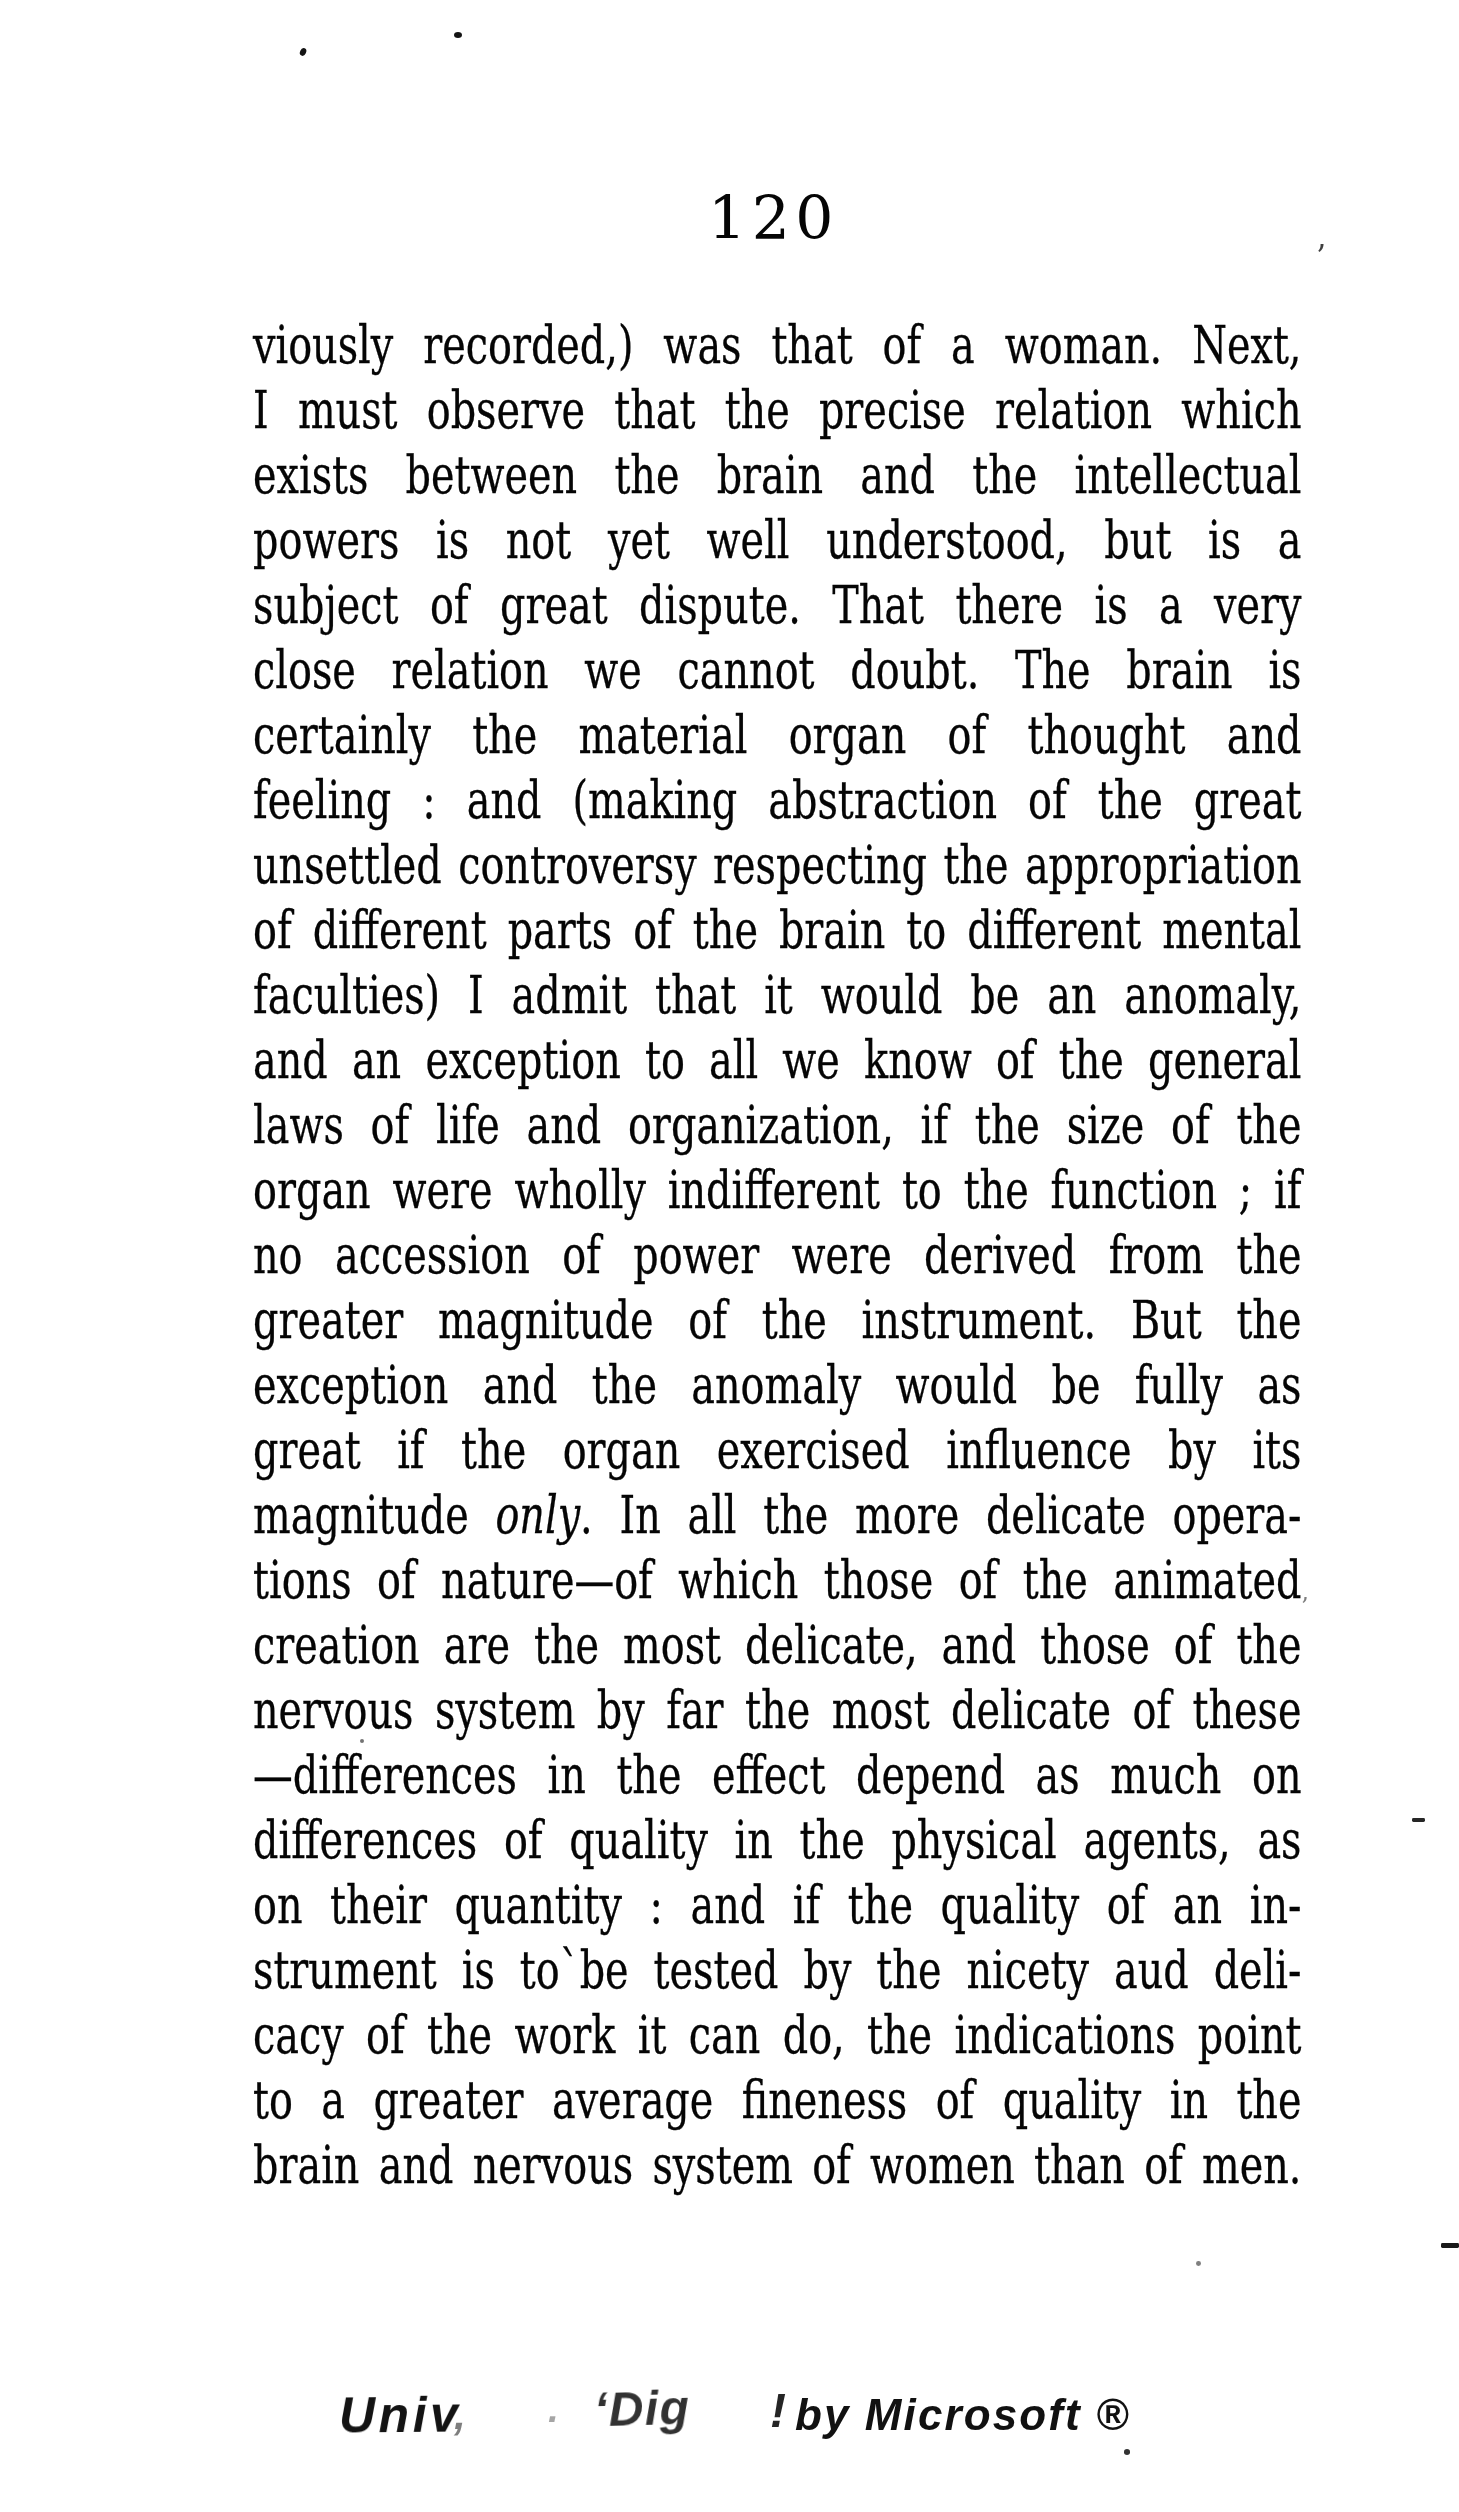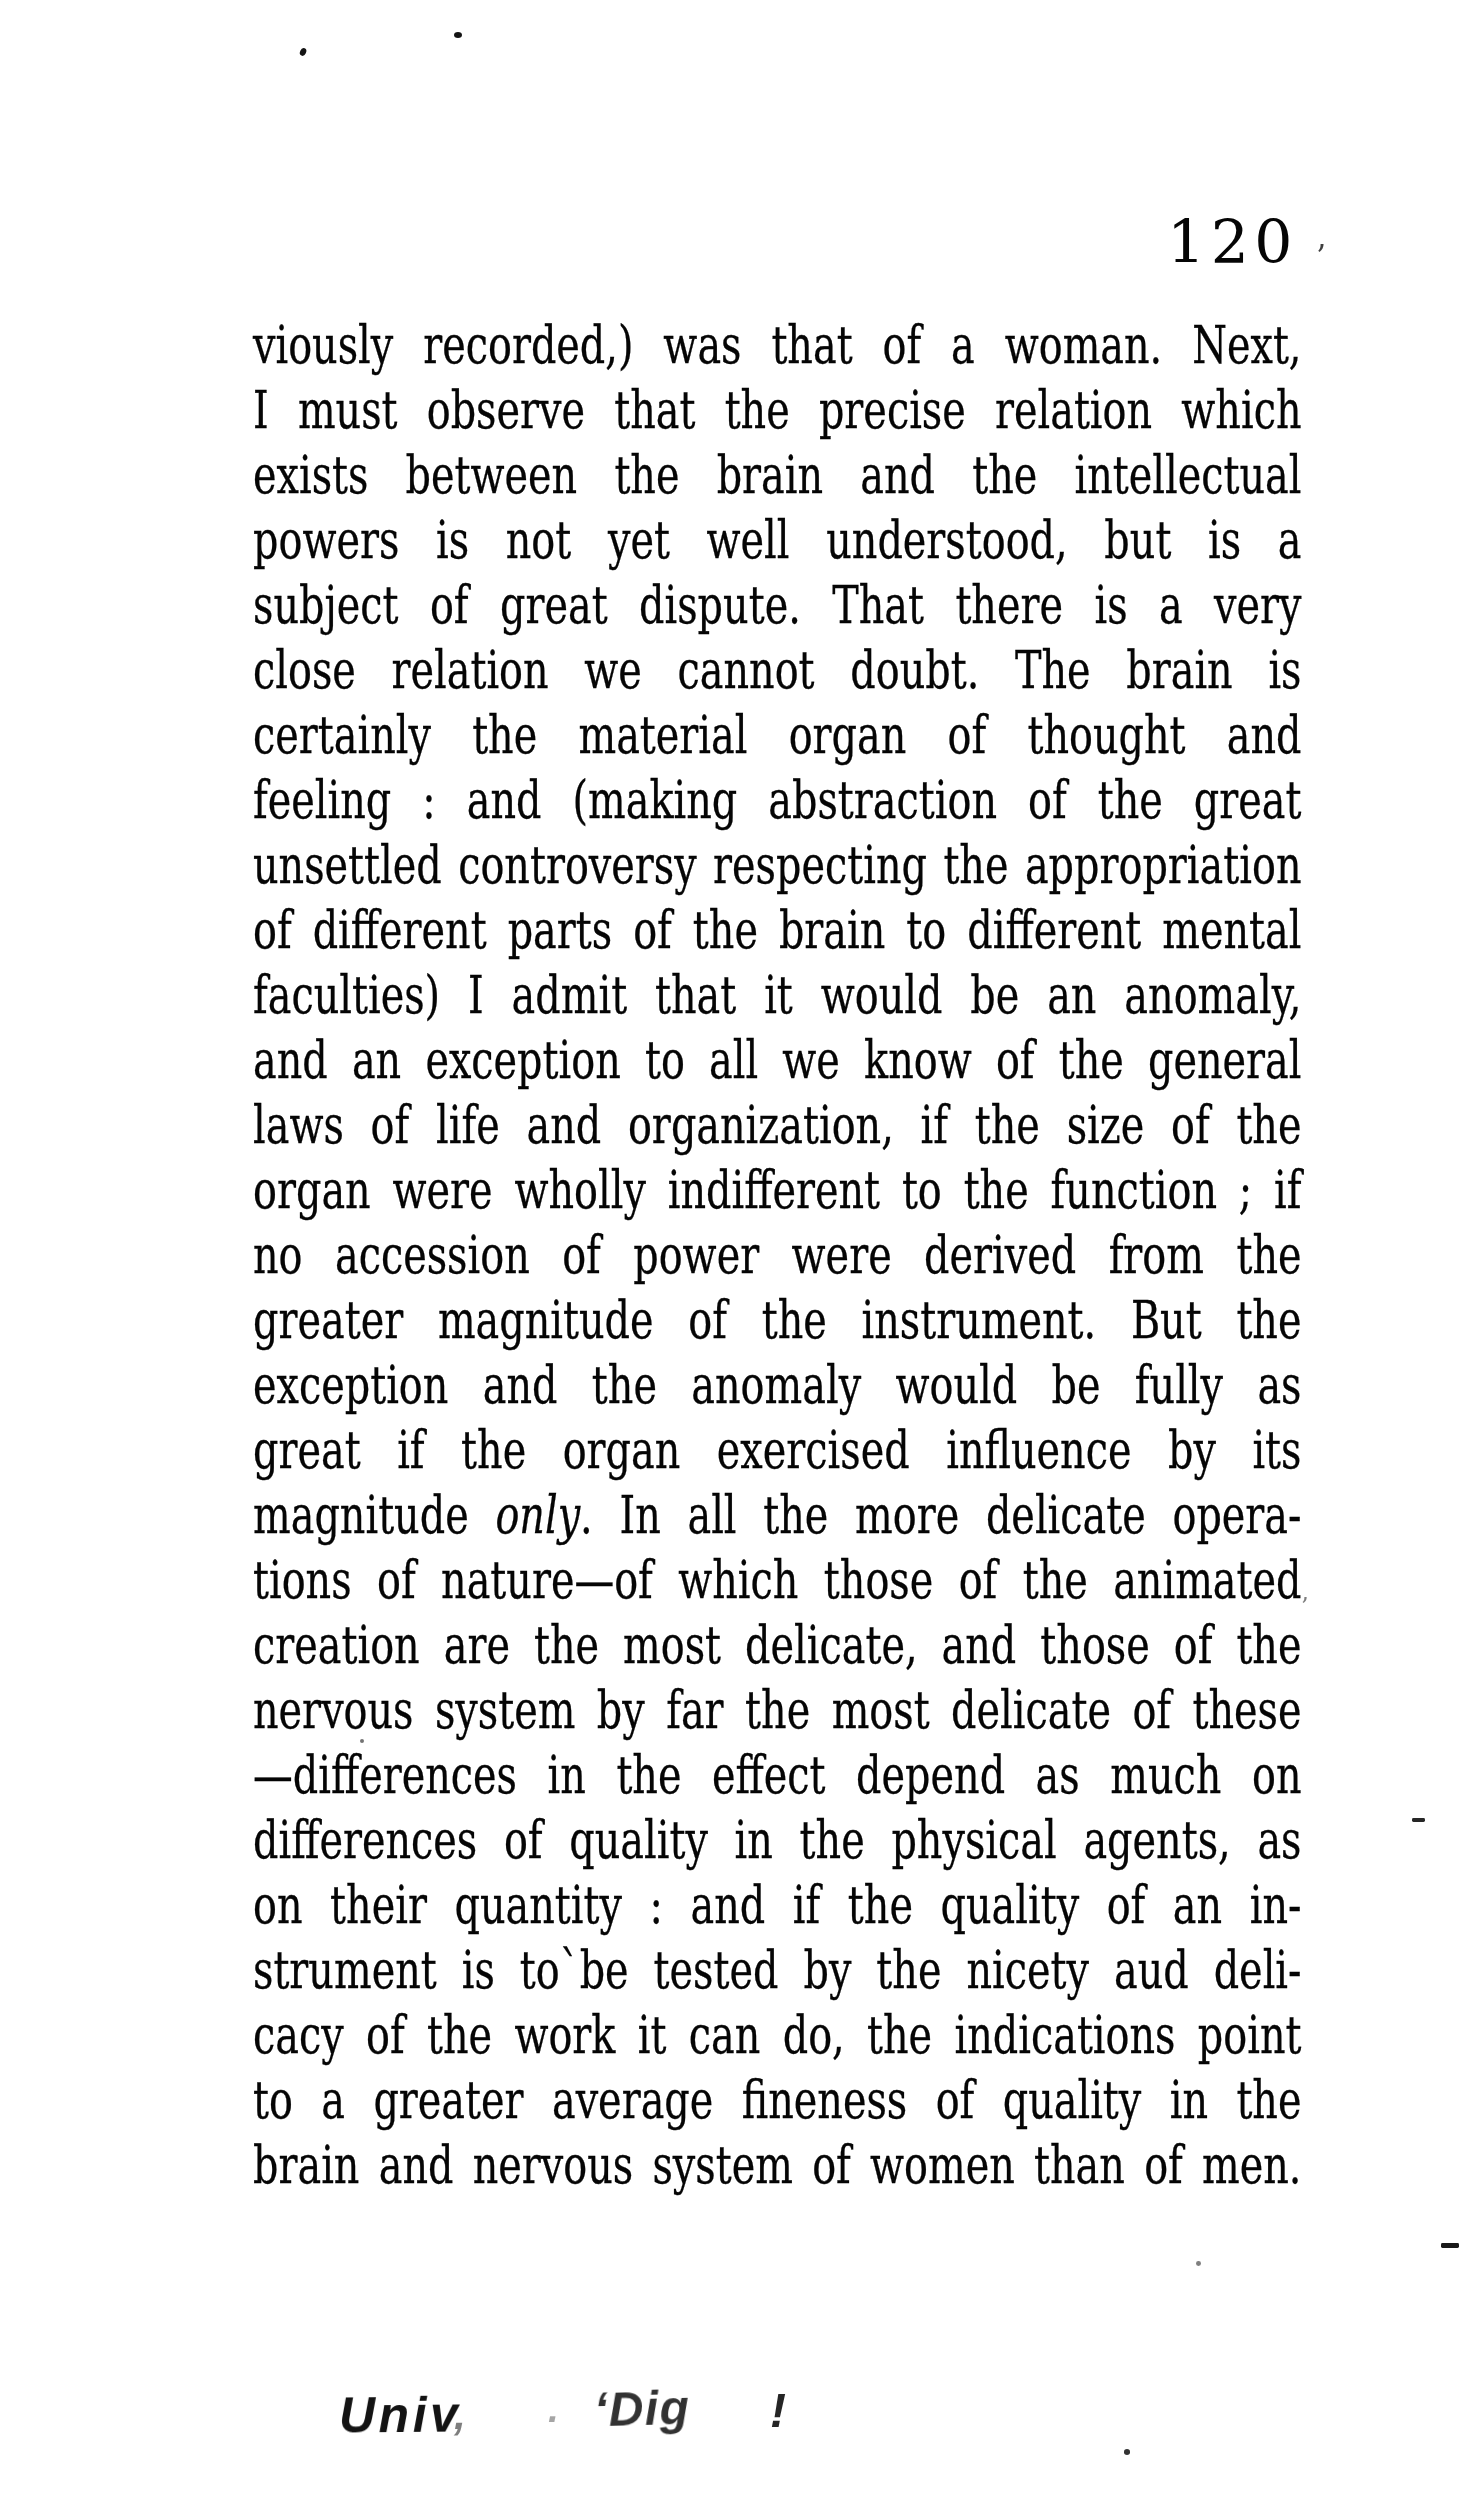--- a/index.html
+++ b/index.html
@@ -8,25 +8,24 @@
     width:1459px;height:2512px;
     margin:0 auto;
     background:#ffffff;
     overflow:hidden;
     color:#050505;
     font-family:"DejaVu Serif", serif;
   }
   .page-number{
     position:absolute;
     left:249px;top:188px;width:1049px;
-    text-align:right;
+    text-align:center;
     font-size:60px;line-height:1;
     letter-spacing:5.5px;
     font-family:"DejaVu Serif", serif;
-    margin-top:24px;
   }
   .text-block{
     position:absolute;
     left:253px;top:312px;width:1049px;
   }
   .line{
     width:1398px;
     transform:scaleX(0.75);
     transform-origin:0 0;
     height:65px;
@@ -115,15 +114,16 @@
     <div class="line">cacy of the work it can do, the indications point</div>
     <div class="line">to a greater average fineness of quality in the</div>
     <div class="line">brain and nervous system of women than of men.</div>
   </div>
 
   <span class="wm wm-univ">Univ</span>
   <span class="wm wm-comma">,</span>
   <span class="wm wm-dot">.</span>
   <span class="wm wm-dig">ʻDig</span>
   <span class="wm wm-excl">!</span>
+  <span class="wm wm-ms">by Microsoft ®</span>
 
 </div>
 
 
 </body></html>

